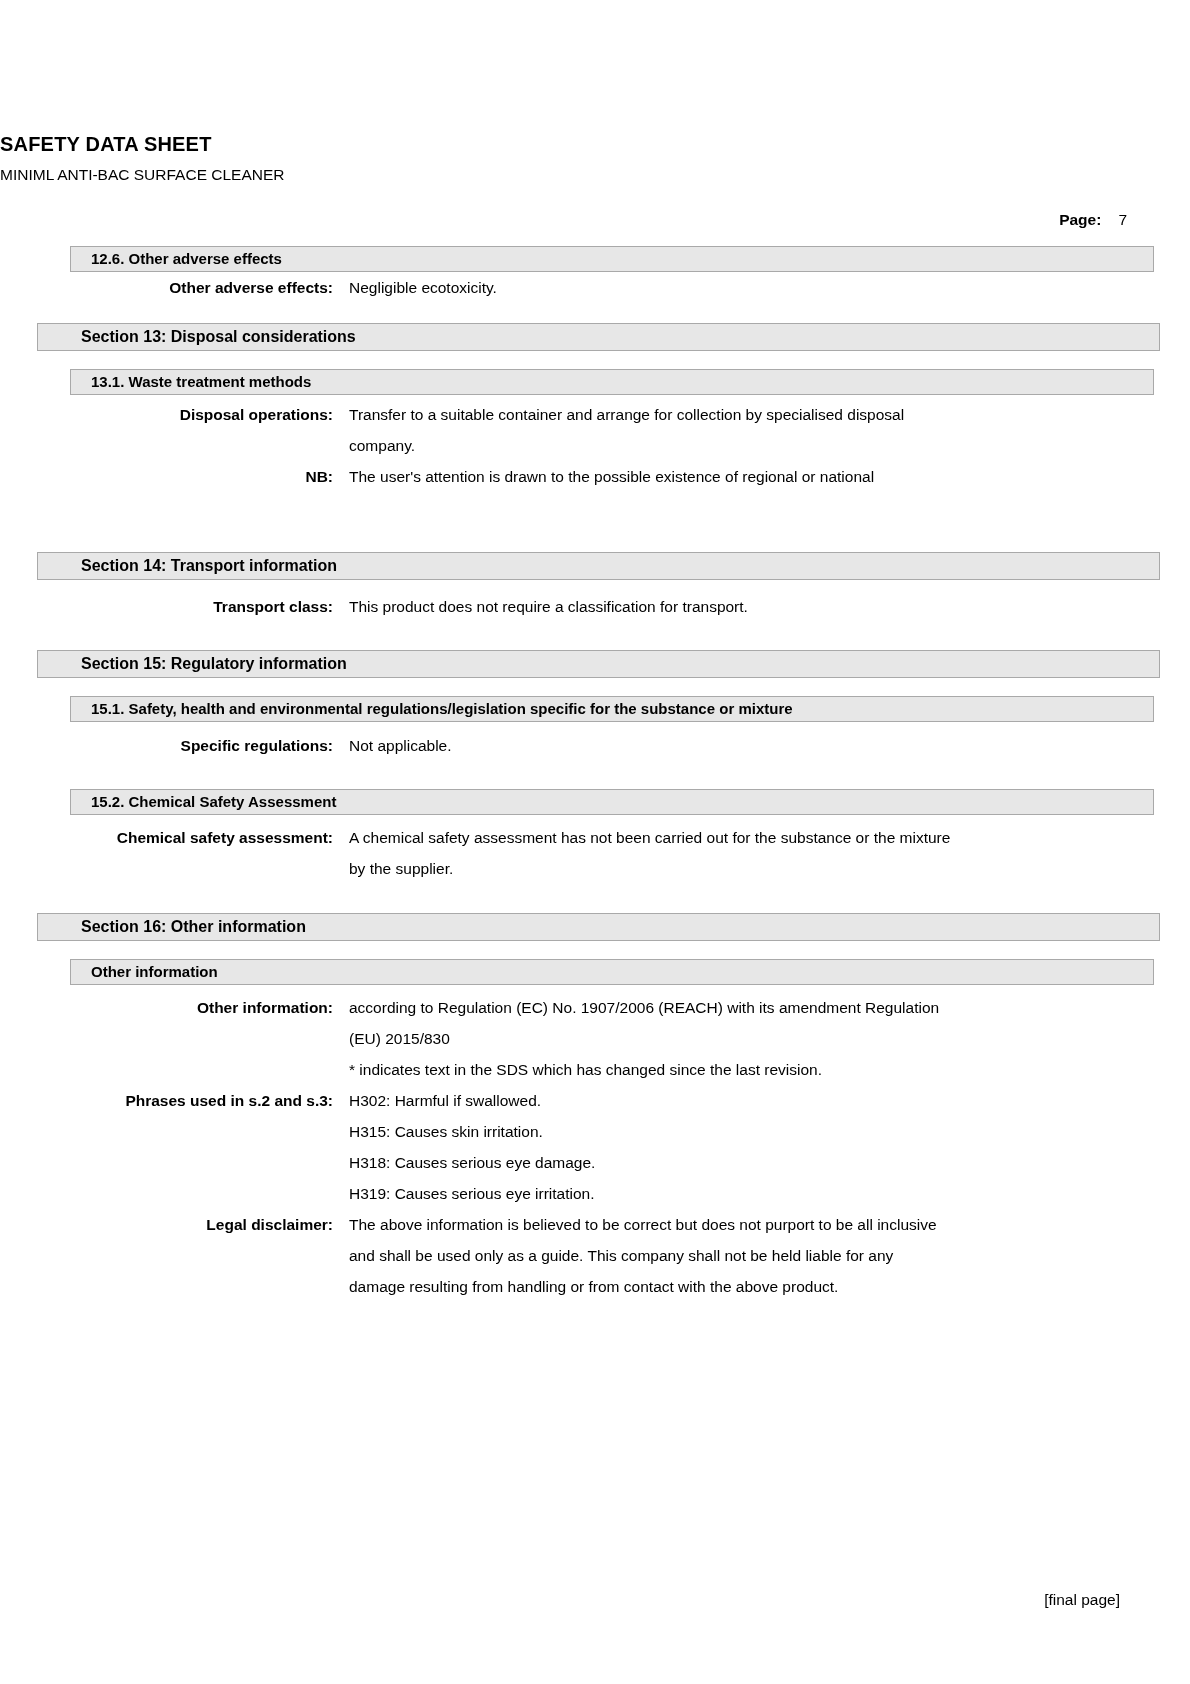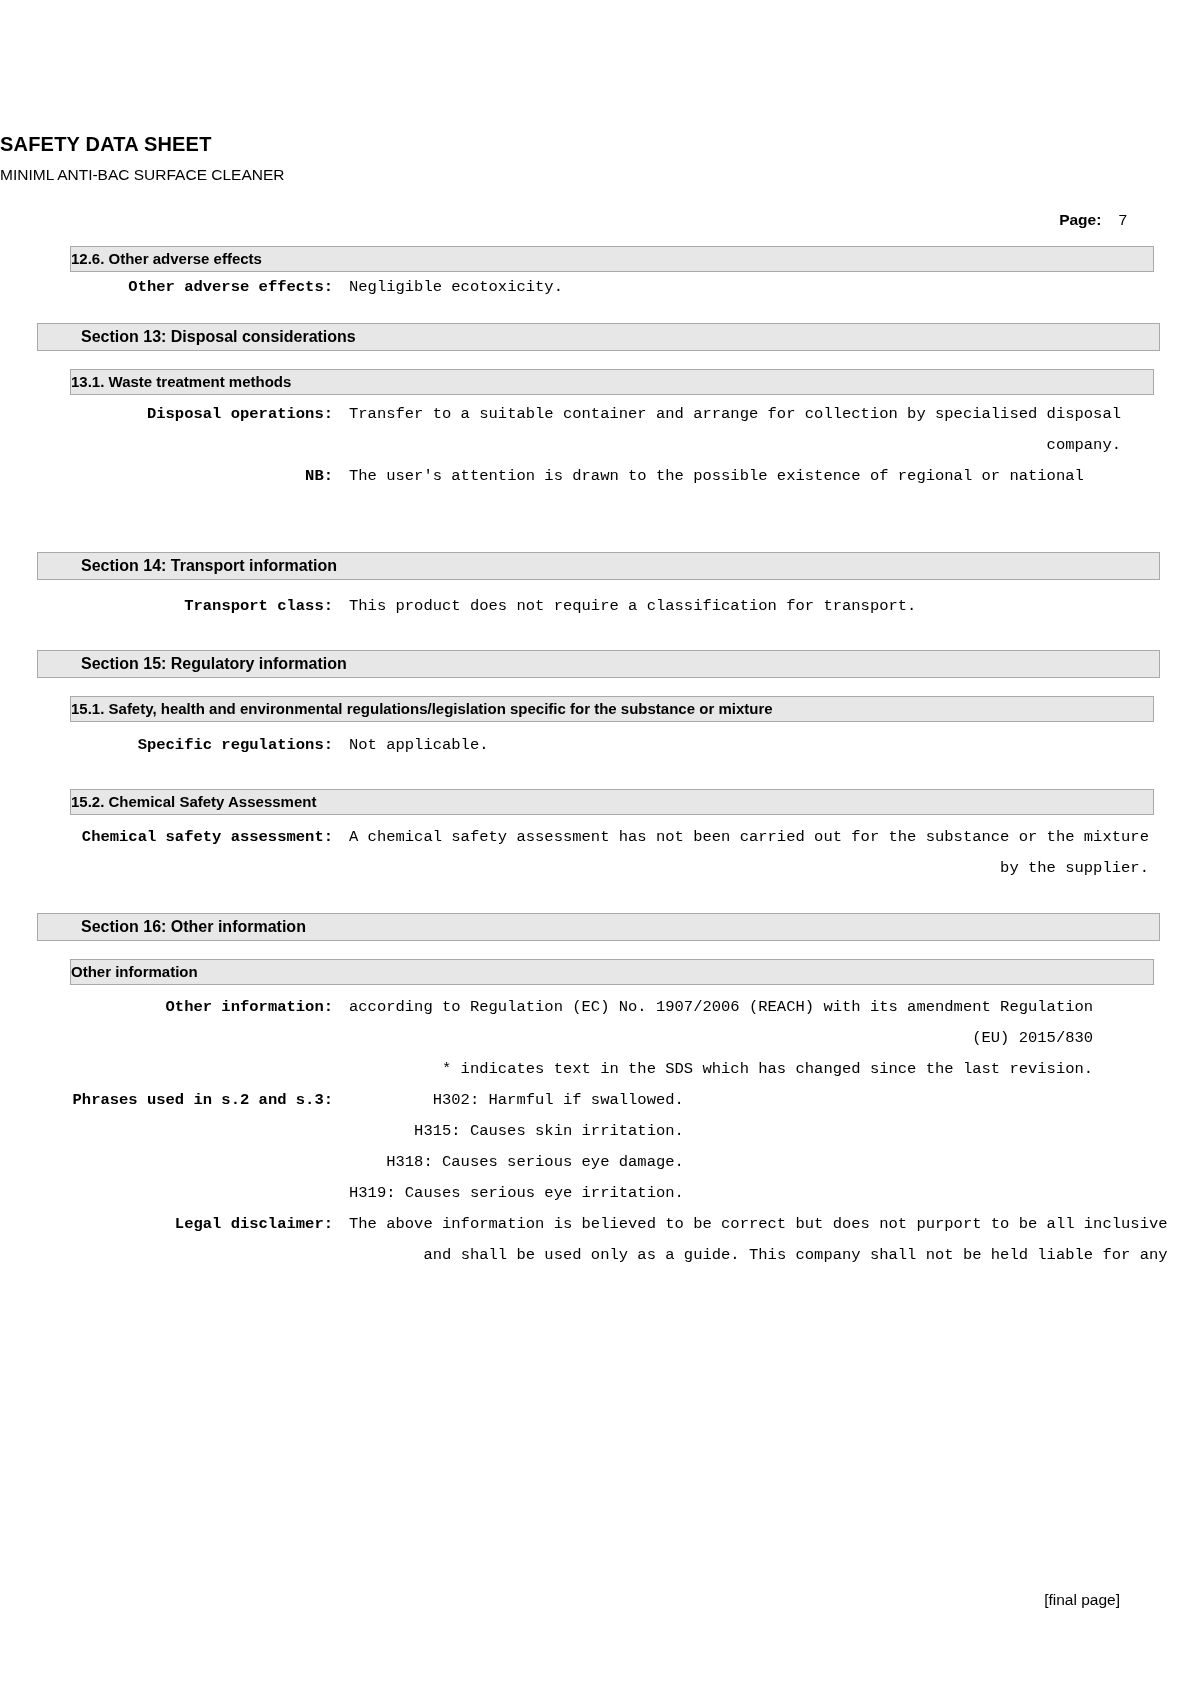--- a/index.html
+++ b/index.html
@@ -32,34 +32,33 @@
     font-weight: bold;
     white-space: nowrap;
     overflow: hidden;
   }
   .bar {
     left: 37px; width: 1123px; height: 28px;
     line-height: 26px; font-size: 16px; padding-left: 43px;
   }
   .subbar {
     left: 70px; width: 1084px; height: 26px;
-    line-height: 24px; font-size: 15px; 
+    line-height: 24px; font-size: 15px; padding-left: 20px;
   }
   .row {
     position: absolute; left: 0; width: 1190px;
     display: flex; align-items: flex-start;
     font-size: 15.5px;
-    font-family: Liberation Mono, monospace;
   }
   .row .label {
     width: 333px; text-align: right; font-weight: bold;
     line-height: 31px; flex: none; white-space: nowrap;
   }
   .row .value { margin-left: 16px; flex: none; }
-  .row .value .line { line-height: 31px; white-space: nowrap; text-align: right; }
+  .row .value .line { line-height: 31px; white-space: nowrap; }
   .footer {
     position: absolute; top: 1589px; right: 70px;
     font-size: 15.5px; line-height: 22px;
   }
 </style>
 </head>
 <body>
 
 <div class="doc-title">SAFETY DATA SHEET</div>
 <div class="doc-subtitle">MINIML ANTI-BAC SURFACE CLEANER</div>
@@ -148,16 +147,17 @@
     <div class="line">H318: Causes serious eye damage.</div>
     <div class="line">H319: Causes serious eye irritation.</div>
   </div>
 </div>
 
 <div class="row" style="top:1209px">
   <div class="label">Legal disclaimer:</div>
   <div class="value">
     <div class="line">The above information is believed to be correct but does not purport to be all inclusive</div>
     <div class="line">and shall be used only as a guide. This company shall not be held liable for any</div>
+    <div class="line">damage resulting from handling or from contact with the above product.</div>
   </div>
 </div>
 
 <div class="footer">[final page]</div>
 
 </body></html>

